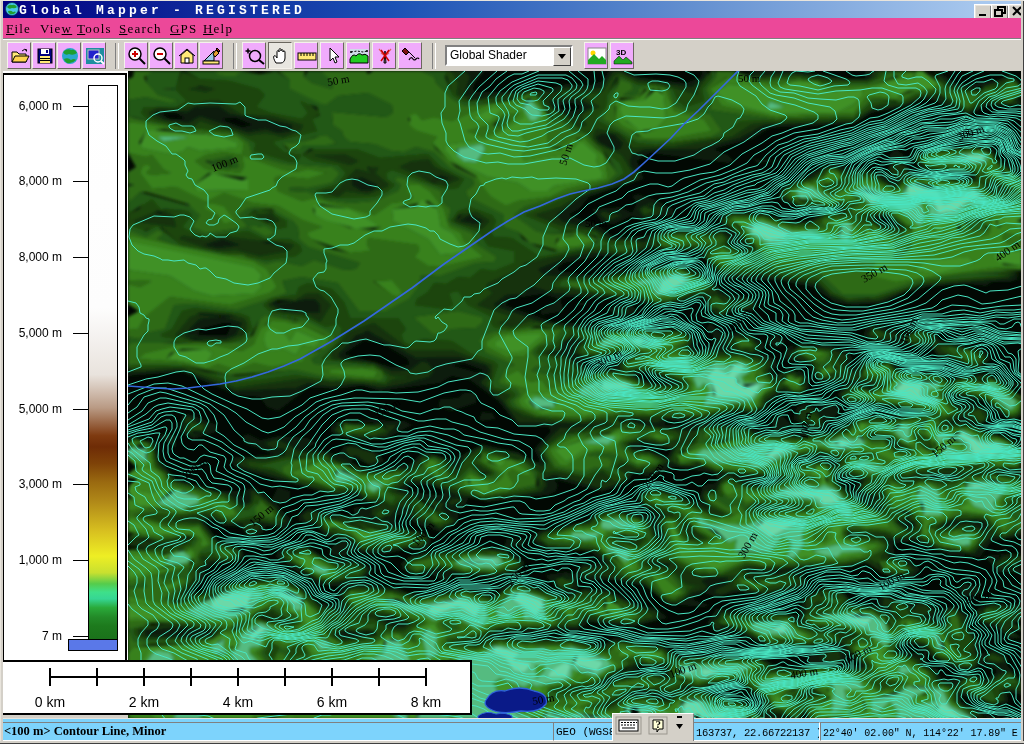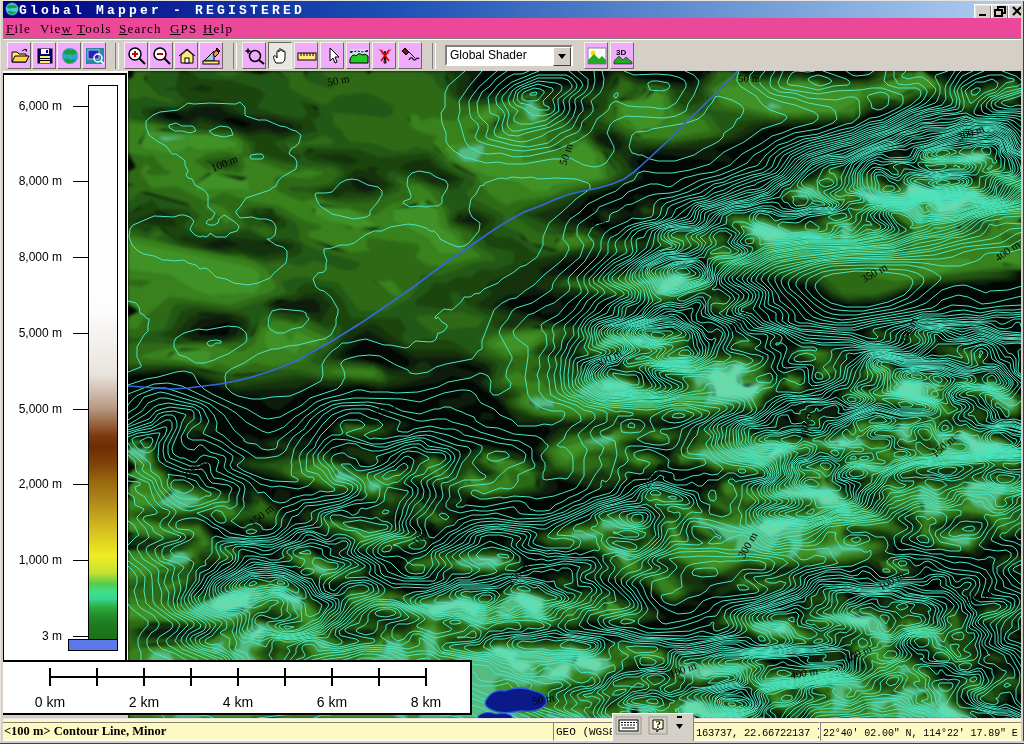--- a/index.html
+++ b/index.html
@@ -29,21 +29,21 @@
 .legend{position:absolute;left:2px;top:71px;width:126px;height:591px;background:#fff;}
 .legend .bx{position:absolute;left:0px;top:2px;width:121px;height:586px;border:2px solid #000;}
 .lgbar{position:absolute;left:86px;top:14px;width:28px;height:555px;border:1px solid #000;
 background:linear-gradient(to bottom,
 #ffffff 0%, #fdfdfd 40%, #e9e3dd 52%, #b99a84 58%, #7e3a10 63%, #6e2c06 65%, #7e4208 68%, #9a6a10 71.4%, #b08818 74.8%, #d8c020 80.2%, #eeee24 84.7%, #c8e030 87.7%, #55cc4c 89.7%, #3ee08a 91.2%, #36d694 92.4%, #2aaa3a 94%, #238a28 95.7%, #1d7a1d 97.3%, #1a701a 100%);}
 .lgblue{position:absolute;left:66px;top:568px;width:48px;height:10px;background:#5a78e8;border:1px solid #000;}
 .lgl{position:absolute;font:12px "Liberation Sans",sans-serif;color:#000;width:60px;text-align:right;}
 .ltick{position:absolute;width:15px;height:1px;background:#000;left:71px;}
 .map{position:absolute;left:128px;top:71px;width:893px;height:651px;background:#2d6a16;overflow:hidden;}
 .scalebox{position:absolute;left:0px;top:660px;width:472px;height:55px;background:#fff;border:2px solid #000;box-sizing:border-box;}
-.statusbar{position:absolute;left:2px;top:718px;width:1020px;height:25px;background:#fef9c3;border-top:1px solid #e8e4dc;}
+.statusbar{position:absolute;left:2px;top:718px;width:1020px;height:25px;background:#7dd3fc;border-top:1px solid #e8e4dc;}
 .sfield{position:absolute;top:3px;height:17px;border:1px solid;border-color:#808080 #fff #fff #808080;font:12px "Liberation Mono",monospace;color:#000;white-space:pre;overflow:hidden;}
 .minibar{position:absolute;left:612px;top:713px;width:80px;height:27px;background:#d4d0c8;border-top:1px solid #fff;border-left:1px solid #fff;border-right:1px solid #808080;z-index:30;}
 </style>
 </head>
 <body>
 <div class="win">
 <div class="wb wbl"></div>
     <div class="wb wbr"></div>
     <div class="wb wbt"></div>
     <div class="wb wbb"></div>
@@ -264,25 +264,25 @@
       <div class="lgl" style="left:0px;top:28px">6,000 m</div>
     <div class="ltick" style="top:110px"></div>
       <div class="lgl" style="left:0px;top:103px">8,000 m</div>
     <div class="ltick" style="top:186px"></div>
       <div class="lgl" style="left:0px;top:179px">8,000 m</div>
     <div class="ltick" style="top:262px"></div>
       <div class="lgl" style="left:0px;top:255px">5,000 m</div>
     <div class="ltick" style="top:338px"></div>
       <div class="lgl" style="left:0px;top:331px">5,000 m</div>
     <div class="ltick" style="top:413px"></div>
-      <div class="lgl" style="left:0px;top:406px">2,000 m</div>
+      <div class="lgl" style="left:0px;top:406px">3,000 m</div>
     <div class="ltick" style="top:489px"></div>
       <div class="lgl" style="left:0px;top:482px">1,000 m</div>
     <div class="ltick" style="top:565px"></div>
-      <div class="lgl" style="left:0px;top:558px">3 m</div>
+      <div class="lgl" style="left:0px;top:558px">7 m</div>
   </div>
 
   <div class="scalebox">
     <svg width="468" height="51">
       <line x1="48" y1="15" x2="424" y2="15" stroke="#000" stroke-width="2"></line>
       <g stroke="#000" stroke-width="2">
         <line x1="48" y1="6" x2="48" y2="24"></line>
           <line x1="95" y1="6" x2="95" y2="24"></line>
         <line x1="142" y1="6" x2="142" y2="24"></line>
           <line x1="189" y1="6" x2="189" y2="24"></line>

